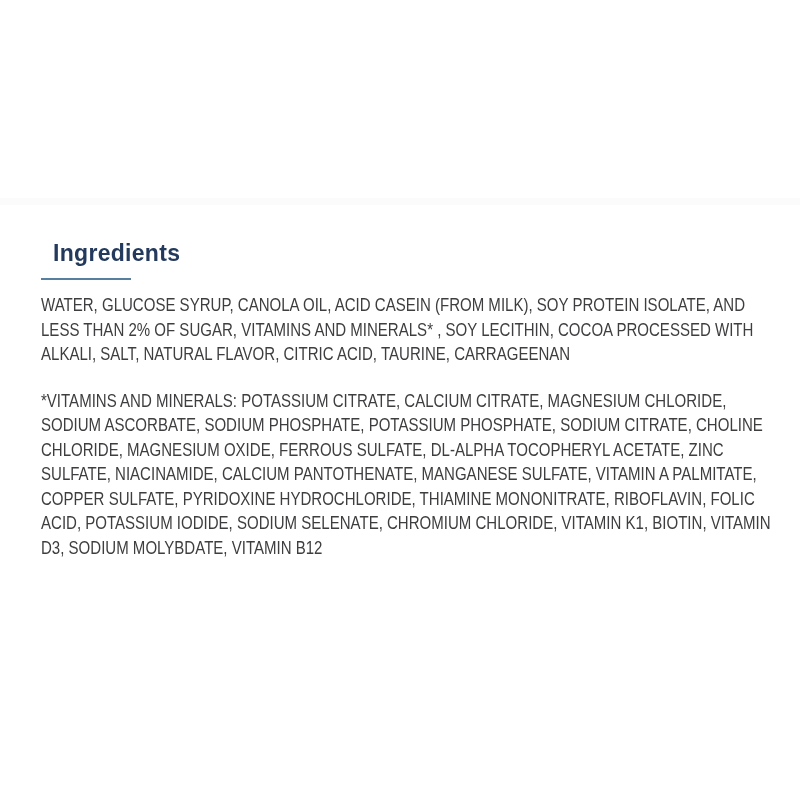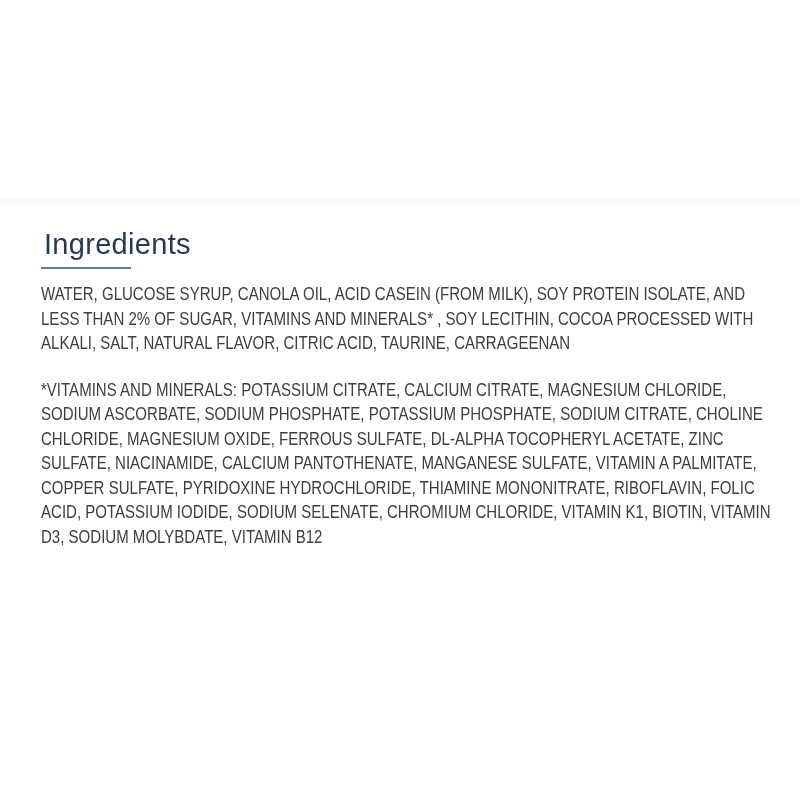--- a/index.html
+++ b/index.html
@@ -23,24 +23,24 @@
     height: 7px;
     background: #fbfbfb;
   }
   .ingredients {
     position: absolute;
     left: 41px;
     top: 228px;
     width: 734px;
   }
   .title {
-    margin: 3px;
-    font-size: 29px;
+    margin: 12px;
+    font-size: 23px;
     line-height: 26px;
-    font-weight: 400;
+    font-weight: 700;
     color: #243a5c;
     letter-spacing: 0.3px;
   }
   .title-underline {
     width: 90px;
     height: 2px;
     background: #57809f;
     margin-top: 10px;
   }
   .body-text {

